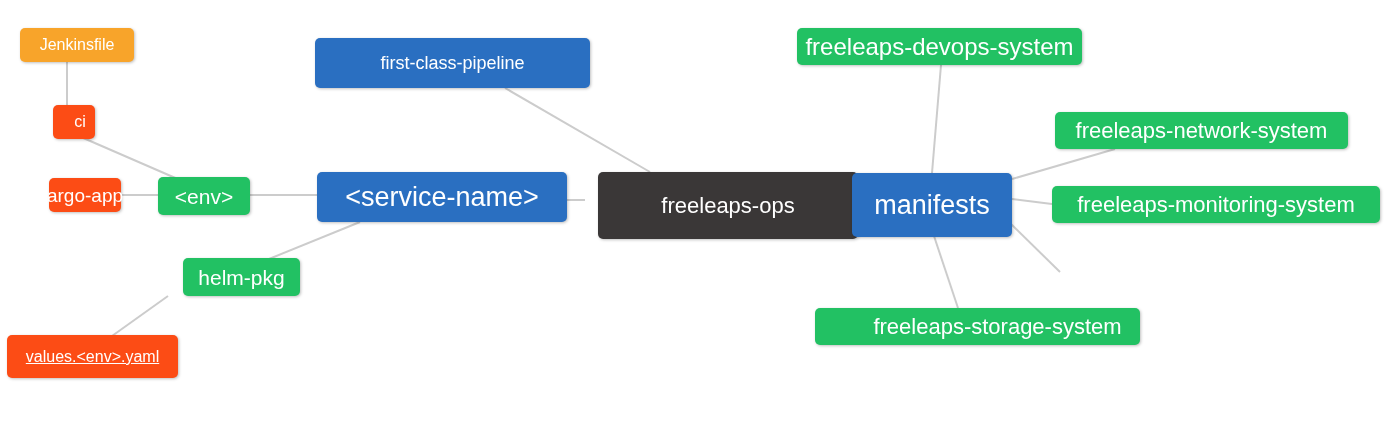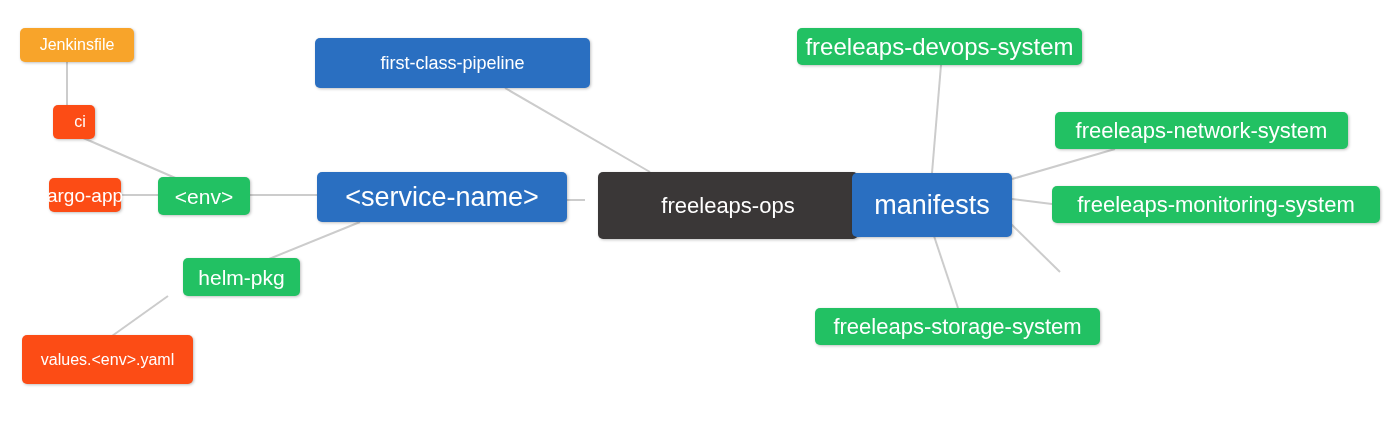--- a/index.html
+++ b/index.html
@@ -54,32 +54,32 @@
   <div class="node c-amber" style="left:20px;  top:28px;  width:114px;  height:34px; font-size:16px;">Jenkinsfile</div>
 
   <div class="node c-red" style="left:53px;  top:105px; width:30px;  height:34px; font-size:16px;padding-left:12px;">ci</div>
 
   <div class="node c-red" style="left:49px;  top:178px; width:72px;  height:34px; font-size:19px;">argo-app</div>
 
   <div class="node c-green" style="left:158px; top:177px; width:92px;  height:38px; font-size:21px;">&lt;env&gt;</div>
 
   <div class="node c-green" style="left:147px; top:258px; width:117px; height:38px; font-size:21px;margin-left:36px;">helm-pkg</div>
 
-  <div class="node c-red" style="left:22px;   top:335px; width:171px; height:49px; font-size:16px;">values.&lt;env&gt;.yaml</div>
+  <div class="node c-red" style="left:7px;   top:335px; width:171px; height:43px; font-size:16px;text-decoration:underline;">values.&lt;env&gt;.yaml</div>
 
   <div class="node c-blue" style="left:315px; top:38px;  width:275px; height:50px; font-size:18px;">first-class-pipeline</div>
 
   <div class="node c-blue" style="left:317px; top:172px; width:250px; height:50px; font-size:27px;">&lt;service-name&gt;</div>
 
   <div class="node c-dark" style="left:598px; top:172px; width:260px; height:67px; font-size:22px;">freeleaps-ops</div>
 
   <div class="node c-blue" style="left:852px; top:173px; width:160px; height:64px; font-size:27px;">manifests</div>
 
   <div class="node c-green" style="left:797px; top:28px;  width:285px; height:37px; font-size:24px;">freeleaps-devops-system</div>
 
   <div class="node c-green" style="left:1055px;top:112px; width:293px; height:37px; font-size:22px;">freeleaps-network-system</div>
 
   <div class="node c-green" style="left:1052px;top:186px; width:328px; height:37px; font-size:22px;">freeleaps-monitoring-system</div>
 
 
-  <div class="node c-green" style="left:815px; top:308px; width:285px; height:37px; font-size:22px;">freeleaps-storage-system</div>
+  <div class="node c-green" style="left:815px; top:308px; width:285px; height:37px; font-size:22px;padding-left:40px;">freeleaps-storage-system</div>
 
 </div>
 
 </body></html>

